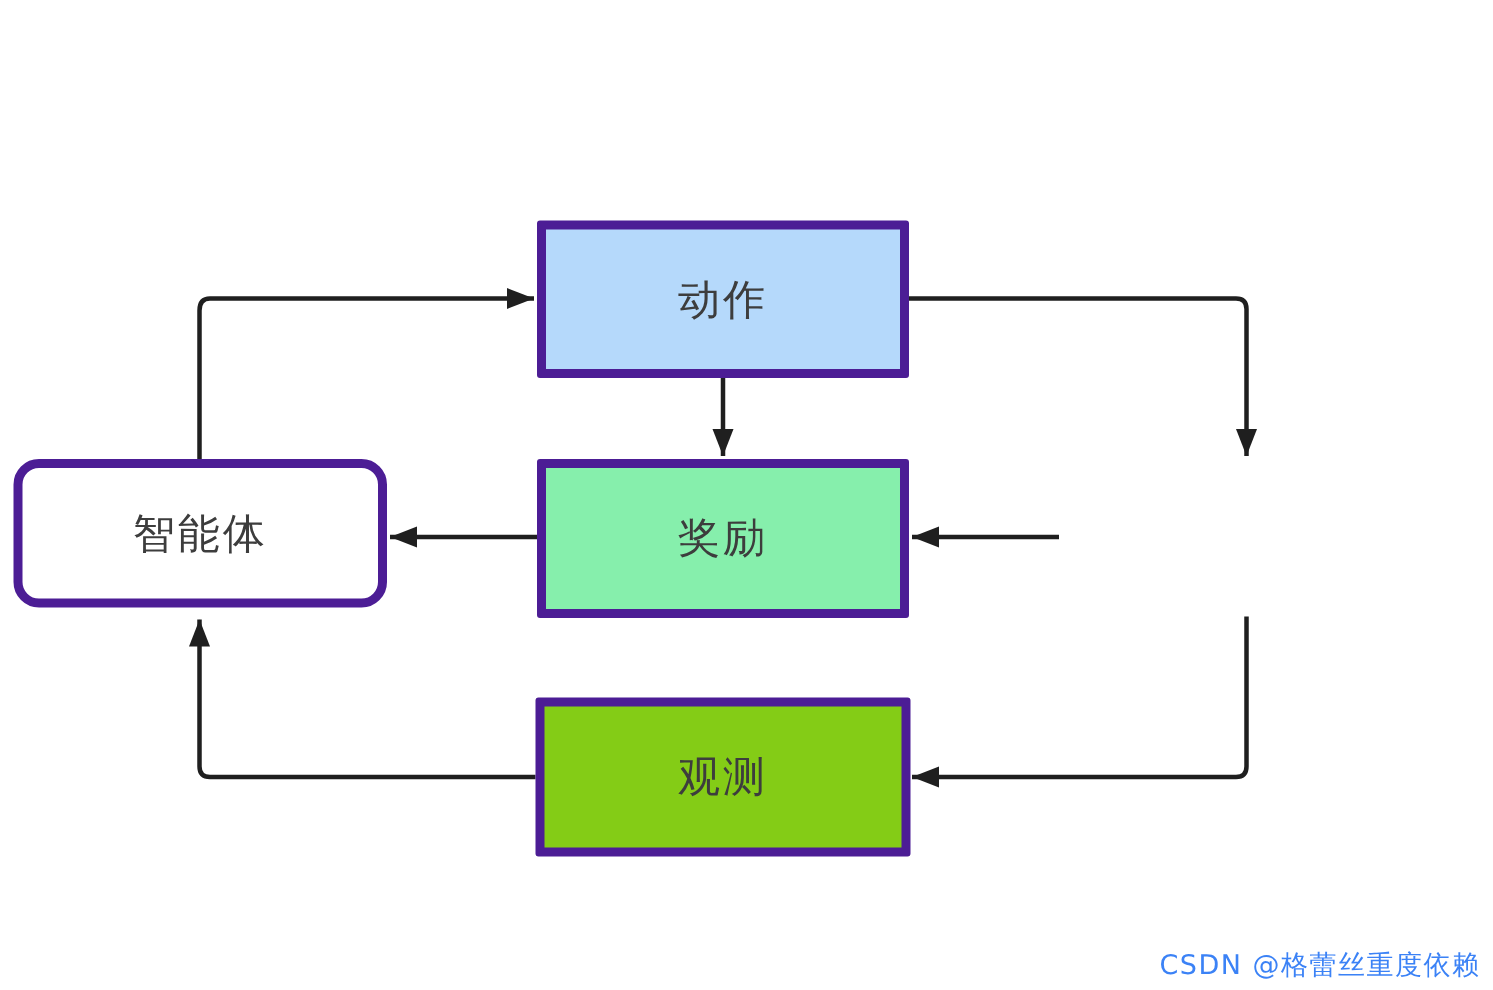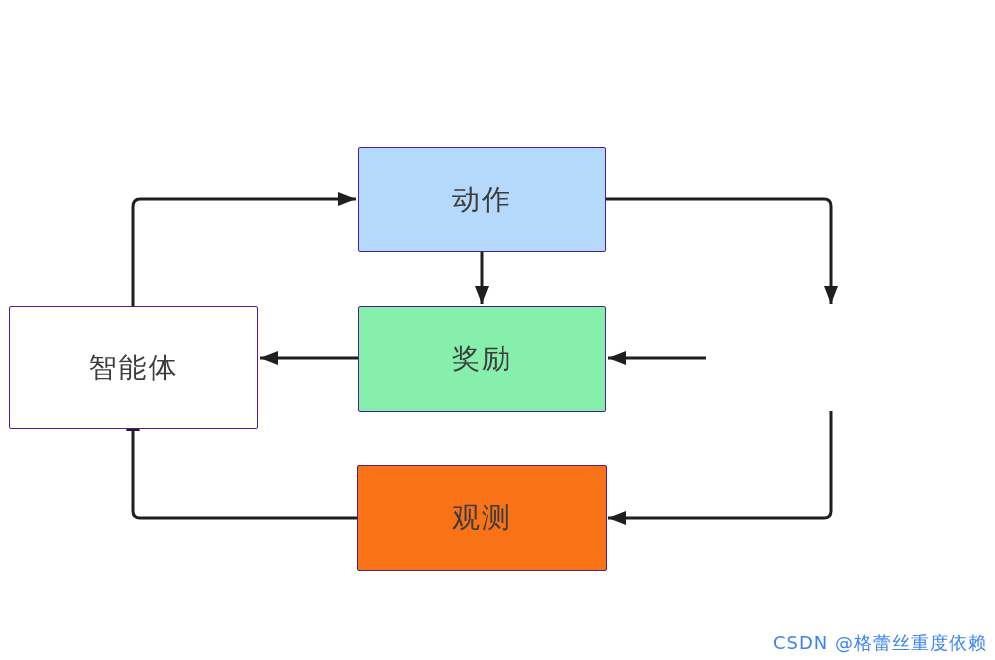--- a/index.html
+++ b/index.html
@@ -24,35 +24,35 @@
   }
   .connector-layer path.edge {
     fill: none;
     stroke: #1f1f1f;
     stroke-width: 3;
     stroke-linecap: butt;
   }
   .node {
     position: absolute;
     box-sizing: border-box;
-    border: 1px solid #4c1d95;
+    border: 6px solid #4c1d95;
     border-radius: 2px;
     display: flex;
     align-items: center;
     justify-content: center;
     font-size: 28px;
     letter-spacing: 2px;
     color: #3d3d3d;
     background: #ffffff;
   }
-  .node-agent       { left:   9px; top: 306px; width: 249px; height: 123px; }
+  .node-agent       { left:   9px; top: 306px; width: 249px; height: 99px; border-radius: 17px; }
   .node-action      { left: 358px; top: 147px; width: 248px; height: 105px; background: #b5d9fb; }
   .node-reward      { left: 358px; top: 306px; width: 248px; height: 106px; background: #86efac; }
   .node-environment { left: 706px; top: 306px; width: 250px; height: 105px; }
-  .node-observation { left: 357px; top: 465px; width: 250px; height: 106px; background: #f97316; }
+  .node-observation { left: 357px; top: 465px; width: 250px; height: 106px; background: #84cc16; }
   .watermark {
     position: absolute;
     right: 8px;
     bottom: 5px;
     font-size: 18px;
     color: #3b82f6;
     letter-spacing: 1px;
     white-space: nowrap;
   }
 </style>

